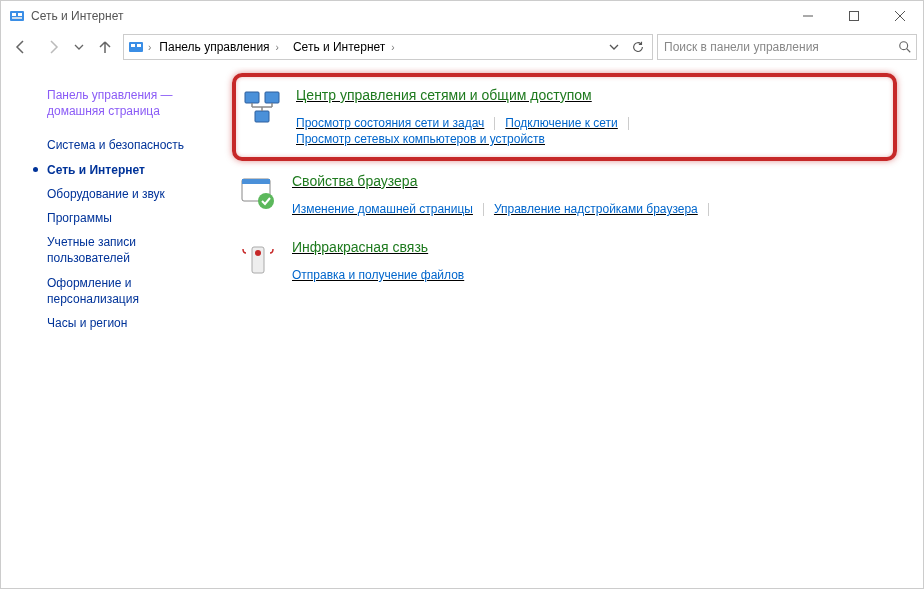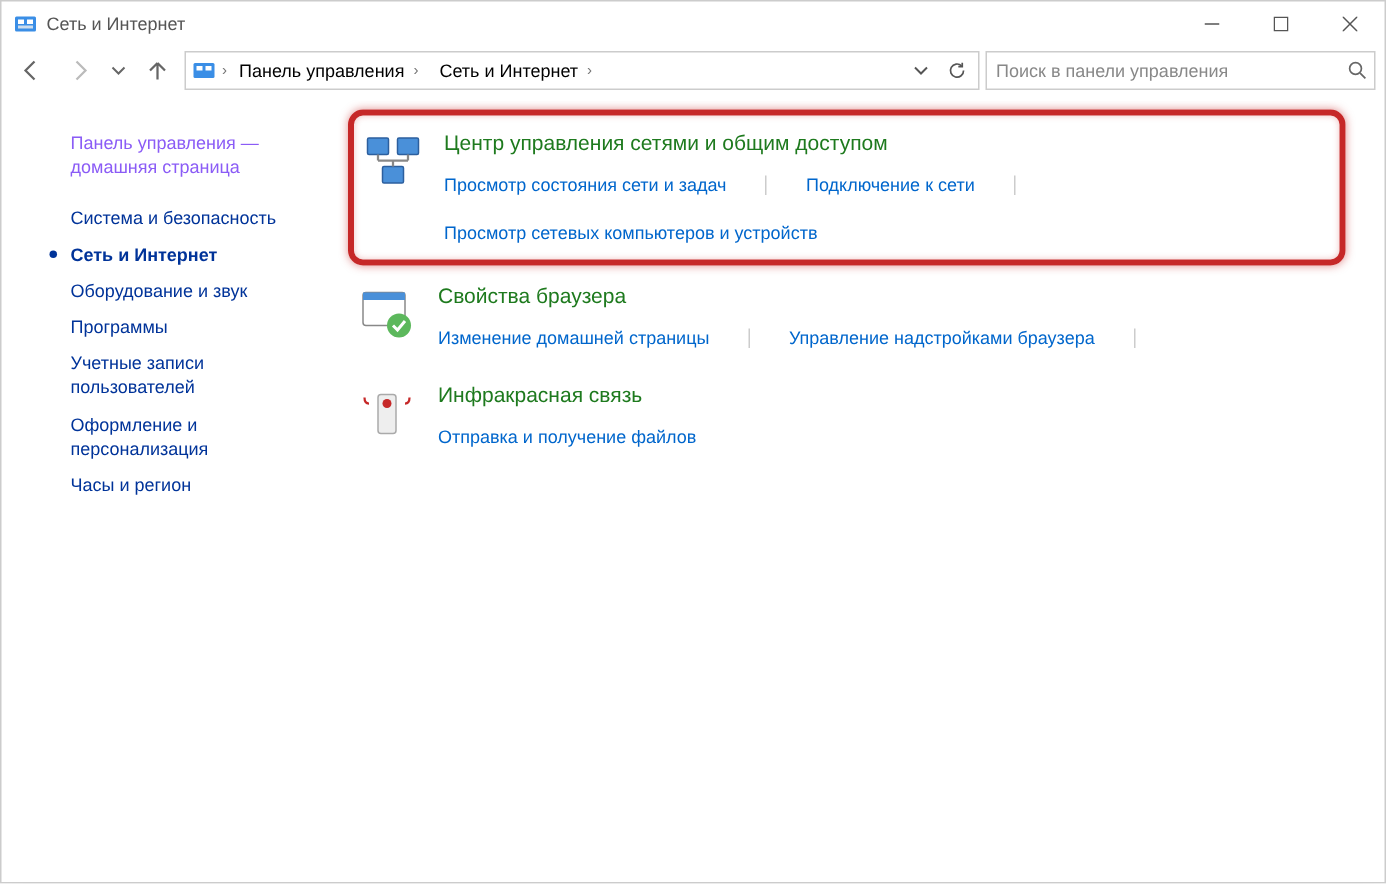--- a/index.html
+++ b/index.html
@@ -131,20 +131,21 @@
     position: absolute;
     left: -14px;
     top: 9px;
     width: 5px; height: 5px;
     background: #003399;
     border-radius: 50%;
   }
   .main {
     flex: 1;
     padding: 0 10px 0 20px;
+    text-decoration: underline;
   }
   .category {
     display: flex;
     gap: 14px;
     padding: 10px 6px;
     margin-bottom: 2px;
   }
   .cat-icon {
     width: 40px; height: 40px;
     flex-shrink: 0;
@@ -153,21 +154,21 @@
   .cat-title {
     color: #1e7a1e;
     font-size: 14px;
     margin-bottom: 3px;
     cursor: pointer;
   }
   .cat-links {
     display: flex;
     flex-wrap: wrap;
     align-items: center;
-    gap: 16px;
+    gap: 0;
     margin-top: 12px;
   }
   .cat-link {
     color: #0066cc;
     cursor: pointer;
     padding: 1px 0;
     font-size: 12px;
   }
   .sep {
     width: 1px;

